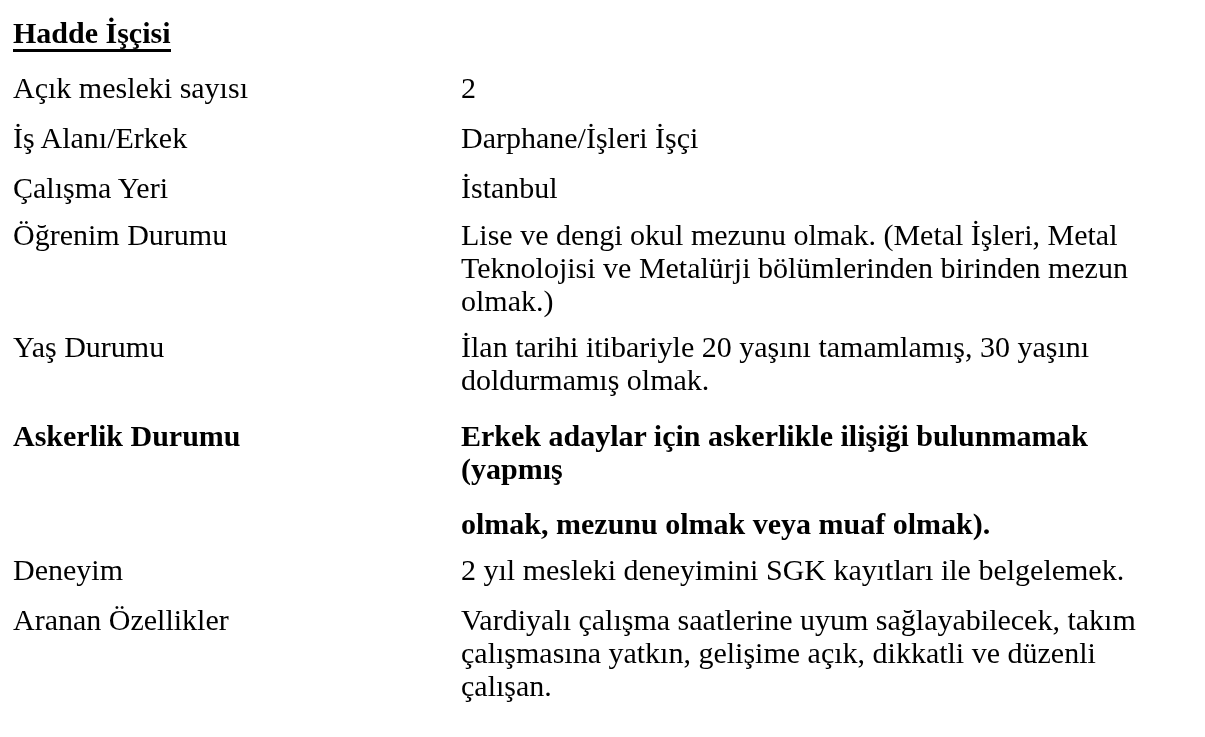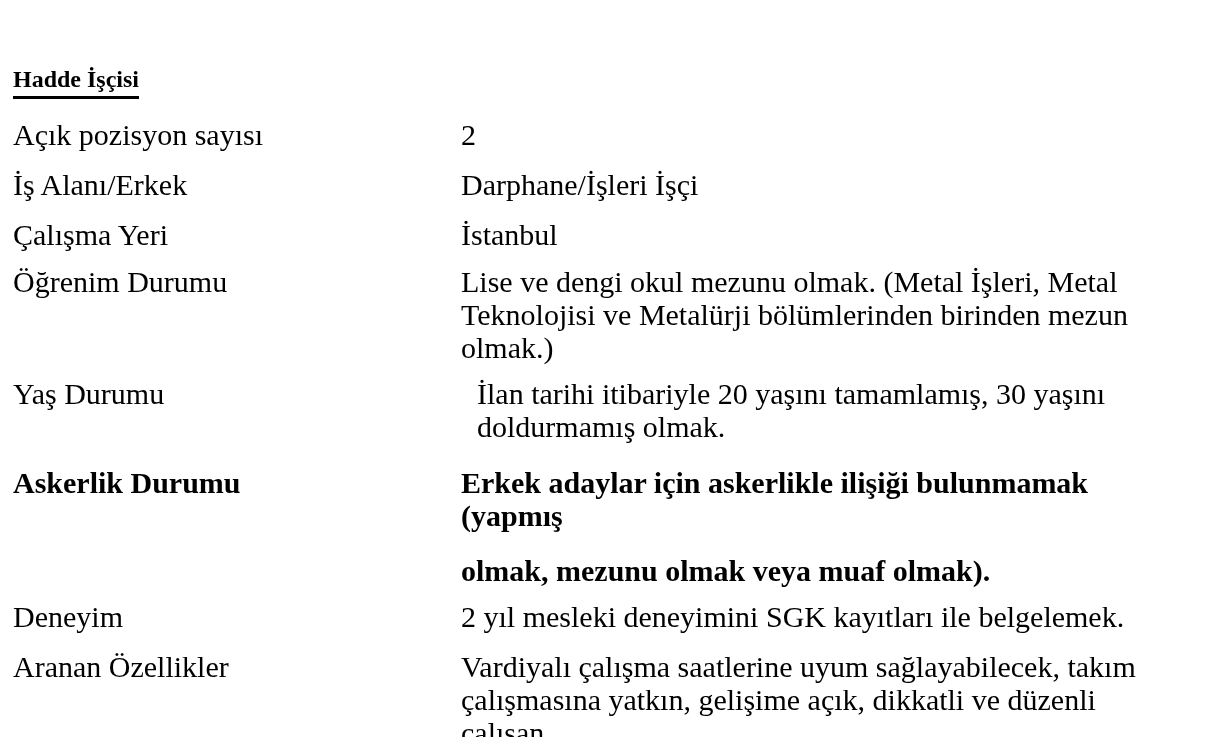--- a/index.html
+++ b/index.html
@@ -11,57 +11,56 @@
     font-family: "Liberation Serif", "DejaVu Serif", serif;
     overflow: hidden;
   }
   .doc {
     width: 1205px;
     height: 737px;
     padding: 16px 12px 0 13px;
   }
   .doc-title {
     display: inline-block;
-    font-size: 24px;
+    font-size: 30px;
     font-weight: bold;
     line-height: 33px;
     border-bottom: 3px solid #000000;
     margin-bottom: 19px;
-    margin-top: 47px;
   }
   .row {
     display: flex;
     align-items: flex-start;
     font-size: 30px;
     line-height: 33px;
   }
   .row .label {
     flex: 0 0 448px;
     max-width: 448px;
   }
   .row .value {
     flex: 1 1 auto;
     min-width: 0;
   }
   .row .value p + p { margin-top: 22px; }
   .mb17 { margin-bottom: 17px; }
   .mb22 { margin-bottom: 14px; justify-content: space-between; }
   .mb24 { margin-bottom: 13px; }
-  .mb23 { margin-bottom: 23px; gap: 16px; }
+  .mb23 { margin-bottom: 23px; }
   .mb13 { margin-bottom: 13px; font-weight: bold; }
 </style>
 </head>
 <body>
 
 <div class="doc">
 
   <h1 class="doc-title">Hadde İşçisi</h1>
 
   <div class="row mb17">
-    <div class="label">Açık pozisyon sayısı</div>
+    <div class="label">Açık mesleki sayısı</div>
     <div class="value">2</div>
   </div>
 
   <div class="row mb17">
     <div class="label">İş Alanı/Erkek</div>
     <div class="value">Darphane/İşleri İşçi</div>
   </div>
 
   <div class="row mb22">
     <div class="label">Çalışma Yeri</div>

